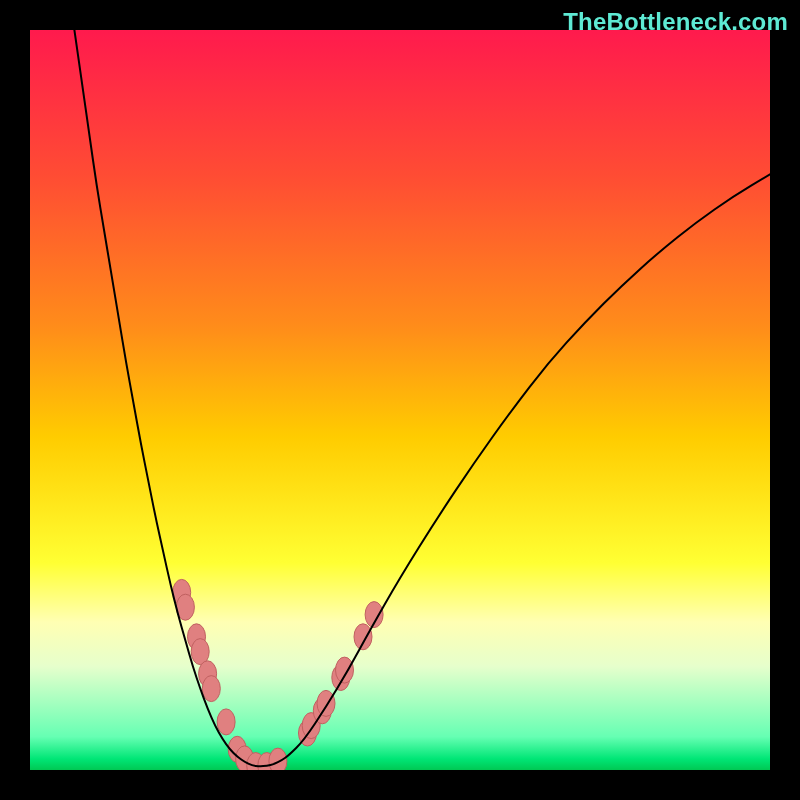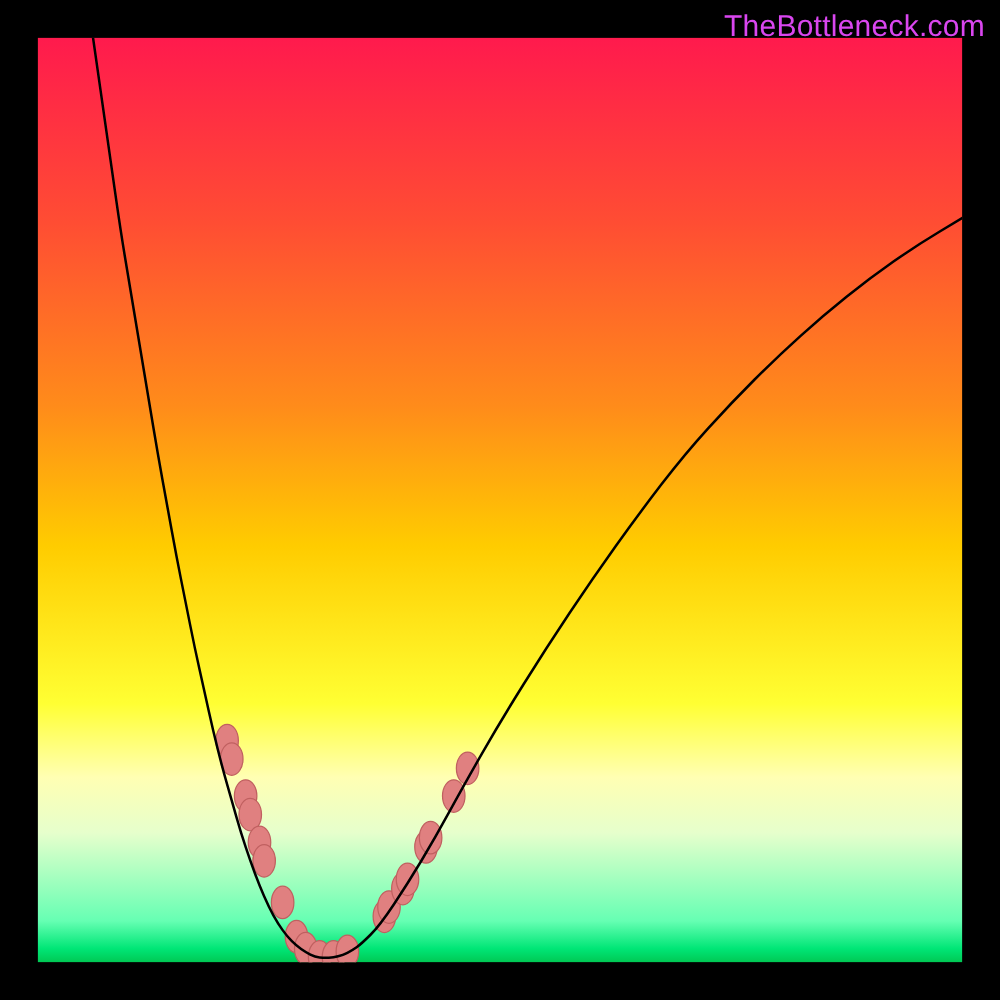--- a/index.html
+++ b/index.html
@@ -21,23 +21,23 @@
     left: 30px;
     top: 30px;
     width: 740px;
     height: 740px;
     overflow: hidden;
   }
   .watermark {
     position: absolute;
     top: 8px;
     right: 12px;
-    color: #d946ef;
+    color: #5eead4;
     font-size: 24px;
-    font-weight: 400;
+    font-weight: 700;
     z-index: 50;
     letter-spacing: 0.2px;
   }
   svg {
     display: block;
   }
 </style>
 </head>
 <body>
 

